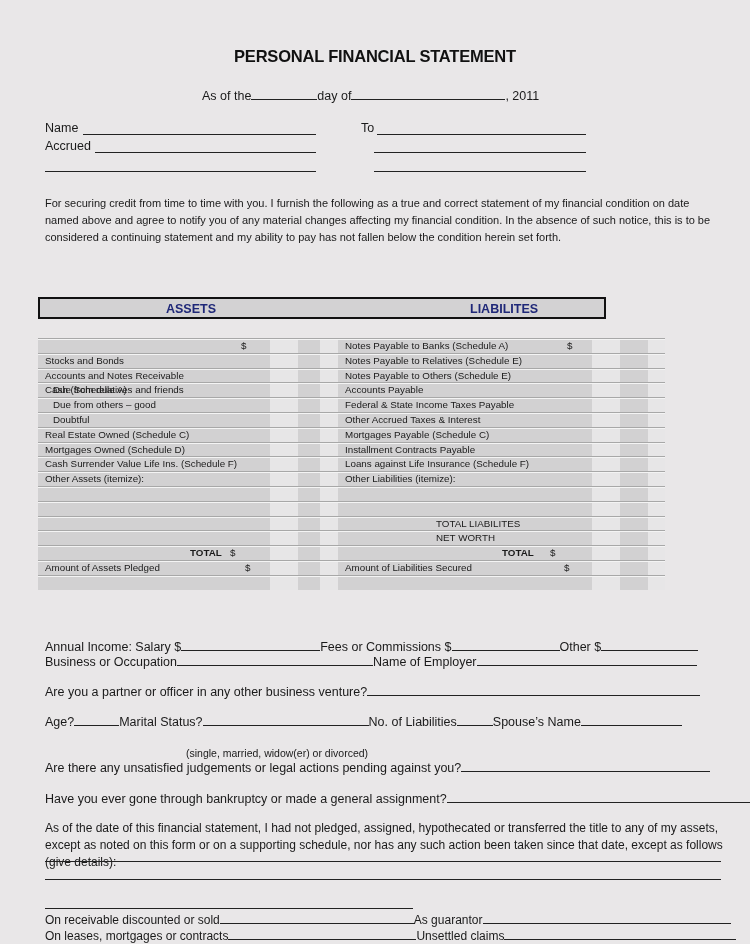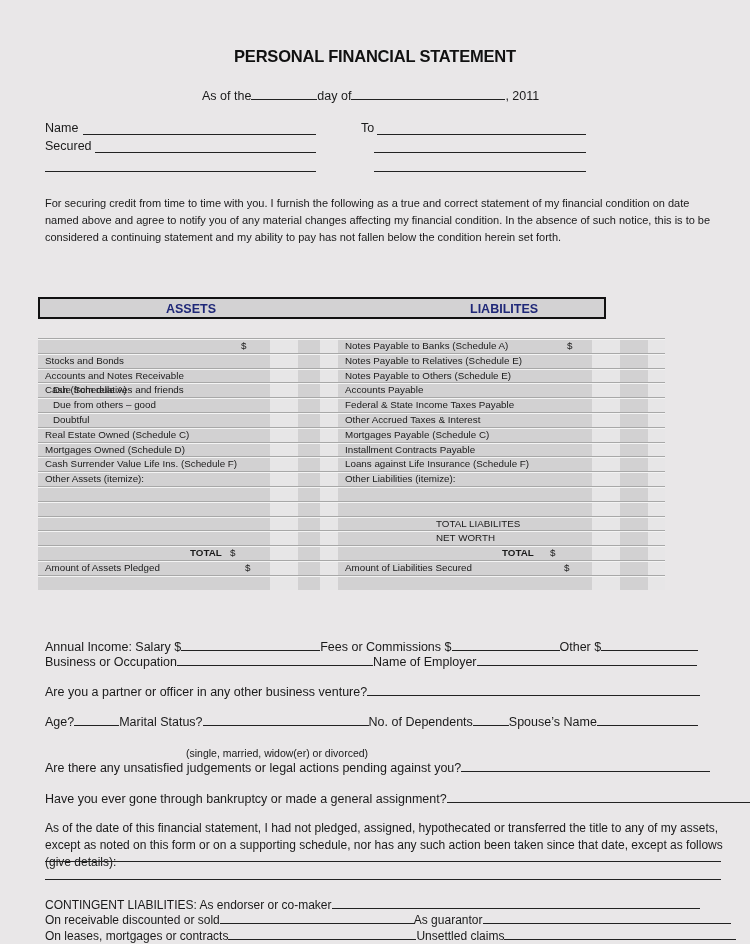--- a/index.html
+++ b/index.html
@@ -25,21 +25,21 @@
 <body>
 
 <div class="abs title">PERSONAL FINANCIAL STATEMENT</div>
 
 <div class="abs t13" style="top:87px;left:202px;">
   <span>As of the</span><span class="blank" style="width:66px"></span><span>day of</span><span class="blank" style="width:154px"></span><span>, 2011</span>
 </div>
 
 <div class="abs t13" style="top:121px;left:45px;">Name</div>
 <div class="line" style="top:134px;left:83px;width:233px;"></div>
-<div class="abs t13" style="top:139px;left:45px;">Secured</div>
+<div class="abs t13" style="top:139px;left:45px;">Accrued</div>
 <div class="line" style="top:152px;left:95px;width:221px;"></div>
 <div class="line" style="top:171px;left:45px;width:271px;"></div>
 
 <div class="abs t13" style="top:121px;left:361px;">To</div>
 <div class="line" style="top:134px;left:377px;width:209px;"></div>
 <div class="line" style="top:152px;left:374px;width:212px;"></div>
 <div class="line" style="top:171px;left:374px;width:212px;"></div>
 
 <div class="para" style="top:195px;">For securing credit from time to time with you.  I furnish the following as a true and correct statement of my financial condition on date named above and agree to notify you of any material changes affecting my financial condition.  In the absence of such notice, this is to be considered a continuing statement and my ability to pay has not fallen below the condition herein set forth.</div>
 
@@ -131,37 +131,37 @@
 
 <div class="abs t13" style="top:653px;left:45px;">
   <span>Business or Occupation</span><span class="blank" style="width:196px"></span><span>Name of Employer</span><span class="blank" style="width:220px"></span>
 </div>
 
 <div class="abs t13" style="top:683px;left:45px;">
   <span>Are you a partner or officer in any other business venture?</span><span class="blank" style="width:333px"></span>
 </div>
 
 <div class="abs t13" style="top:713px;left:45px;">
-  <span>Age?</span><span class="blank" style="width:45px"></span><span>Marital Status?</span><span class="blank" style="width:166px"></span><span>No. of Dependents</span><span class="blank" style="width:36px"></span><span>Spouse’s Name</span><span class="blank" style="width:101px"></span>
+  <span>Age?</span><span class="blank" style="width:45px"></span><span>Marital Status?</span><span class="blank" style="width:166px"></span><span>No. of Liabilities</span><span class="blank" style="width:36px"></span><span>Spouse’s Name</span><span class="blank" style="width:101px"></span>
 </div>
 <div class="abs" style="top:731px;left:186px;font-size:10.5px;margin-top:16px;">(single, married, widow(er) or divorced)</div>
 
 <div class="abs t13" style="top:759px;left:45px;">
   <span>Are there any unsatisfied judgements or legal actions pending against you?</span><span class="blank" style="width:249px"></span>
 </div>
 
 <div class="abs t13" style="top:790px;left:45px;">
   <span>Have you ever gone through bankruptcy or made a general assignment?</span><span class="blank" style="width:310px"></span>
 </div>
 
 <div class="para" style="top:820px;width:690px;font-size:12px;">As of the date of this financial statement, I had not pledged, assigned, hypothecated or transferred the title to any of my assets, except as noted on this form or on a supporting schedule, nor has any such action been taken since that date, except as follows (give details):</div>
 <div class="line" style="top:861px;left:45px;width:676px;"></div>
 <div class="line" style="top:879px;left:45px;width:676px;"></div>
 
 <div class="abs" style="top:896px;left:45px;font-size:12px;">
-  <span>CONTINGENT LIABILITIES:  As endorser or co-maker</span><span class="blank" style="width:368px"></span>
+  <span class="blank" style="width:368px"></span>
 </div>
 <div class="abs" style="top:911px;left:45px;font-size:12px;">
   <span>On receivable discounted or sold</span><span class="blank" style="width:194px"></span><span>As guarantor</span><span class="blank" style="width:248px"></span>
 </div>
 <div class="abs" style="top:927px;left:45px;font-size:12px;">
   <span>On leases, mortgages or contracts</span><span class="blank" style="width:188px"></span><span>Unsettled claims</span><span class="blank" style="width:232px"></span>
 </div>
 
 </body></html>

